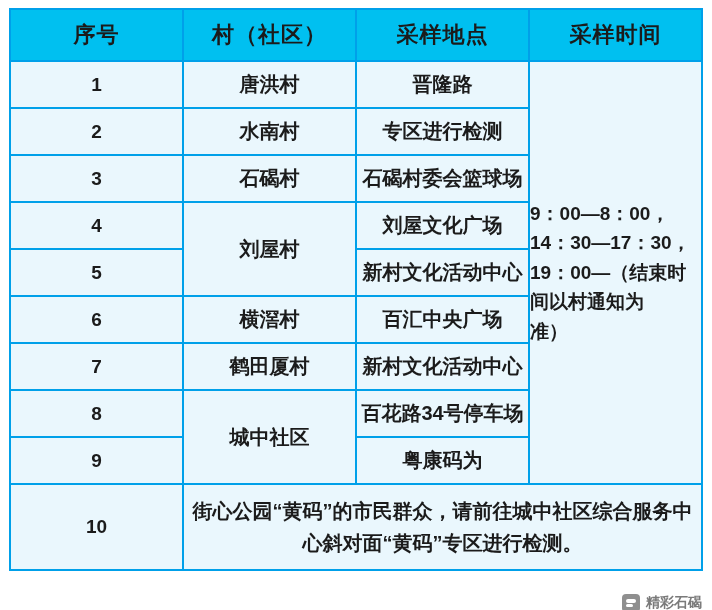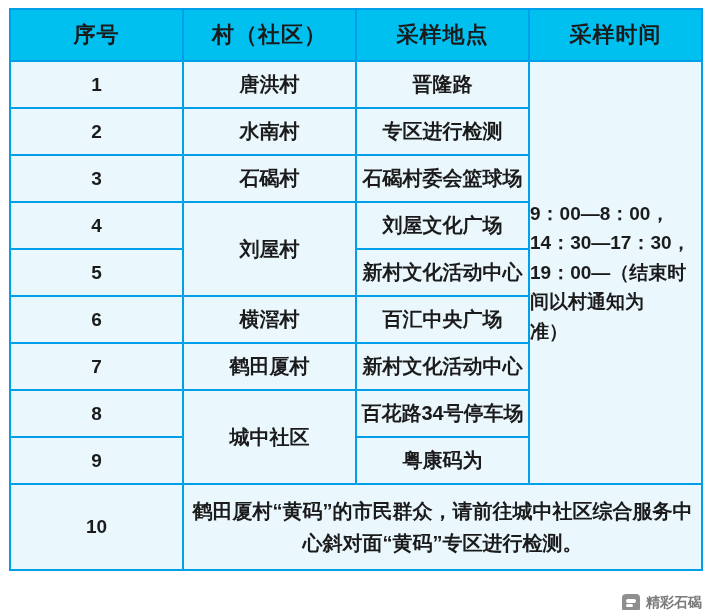--- a/index.html
+++ b/index.html
@@ -179,21 +179,21 @@
         <td class="seq">8</td>
         <td class="village" rowspan="2">城中社区</td>
         <td class="place">百花路34号停车场</td>
       </tr>
       <tr>
         <td class="seq">9</td>
         <td class="place">粤康码为</td>
       </tr>
       <tr>
         <td class="seq">10</td>
-        <td class="notecell" colspan="3">鹤田厦村“黄码”的市民群众，请前往城中社区综合服务中心斜对面“黄码”专区进行检测。</td>
+        <td class="notecell" colspan="3">街心公园“黄码”的市民群众，请前往城中社区综合服务中心斜对面“黄码”专区进行检测。</td>
       </tr>
     </tbody>
   </table>
 
   <div class="watermark">
     <span class="wm-logo"></span>
     <span>精彩石碣</span>
   </div>
 
 </div>

